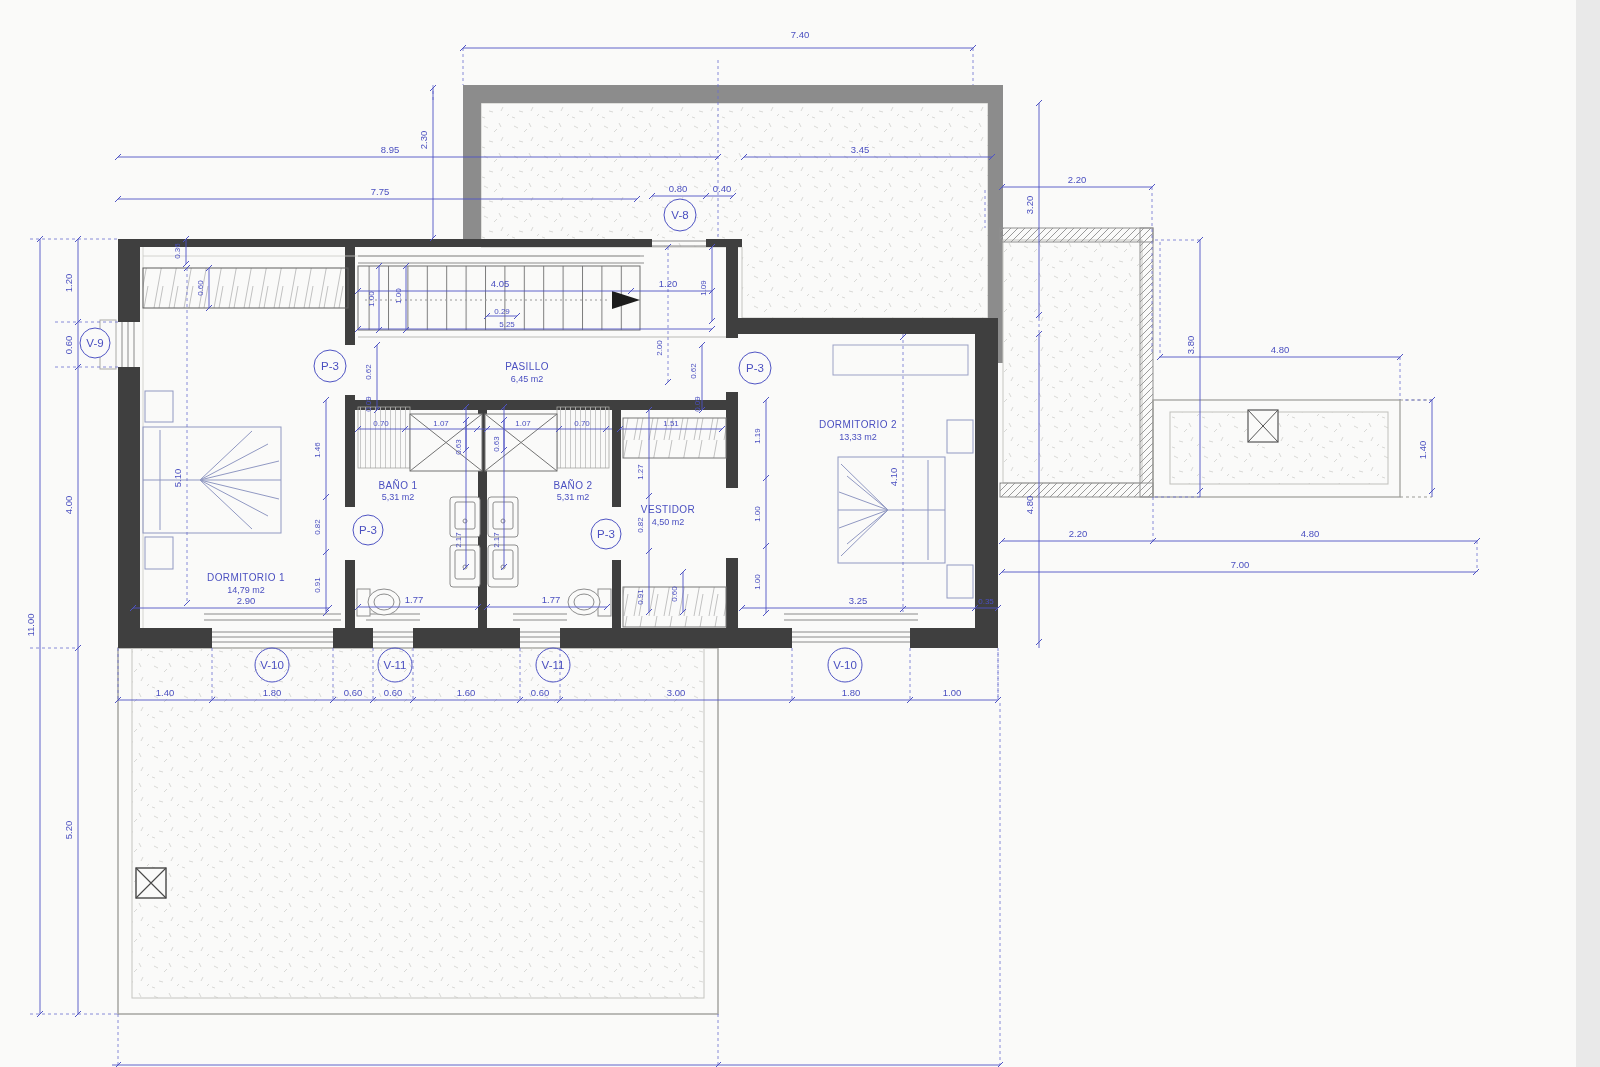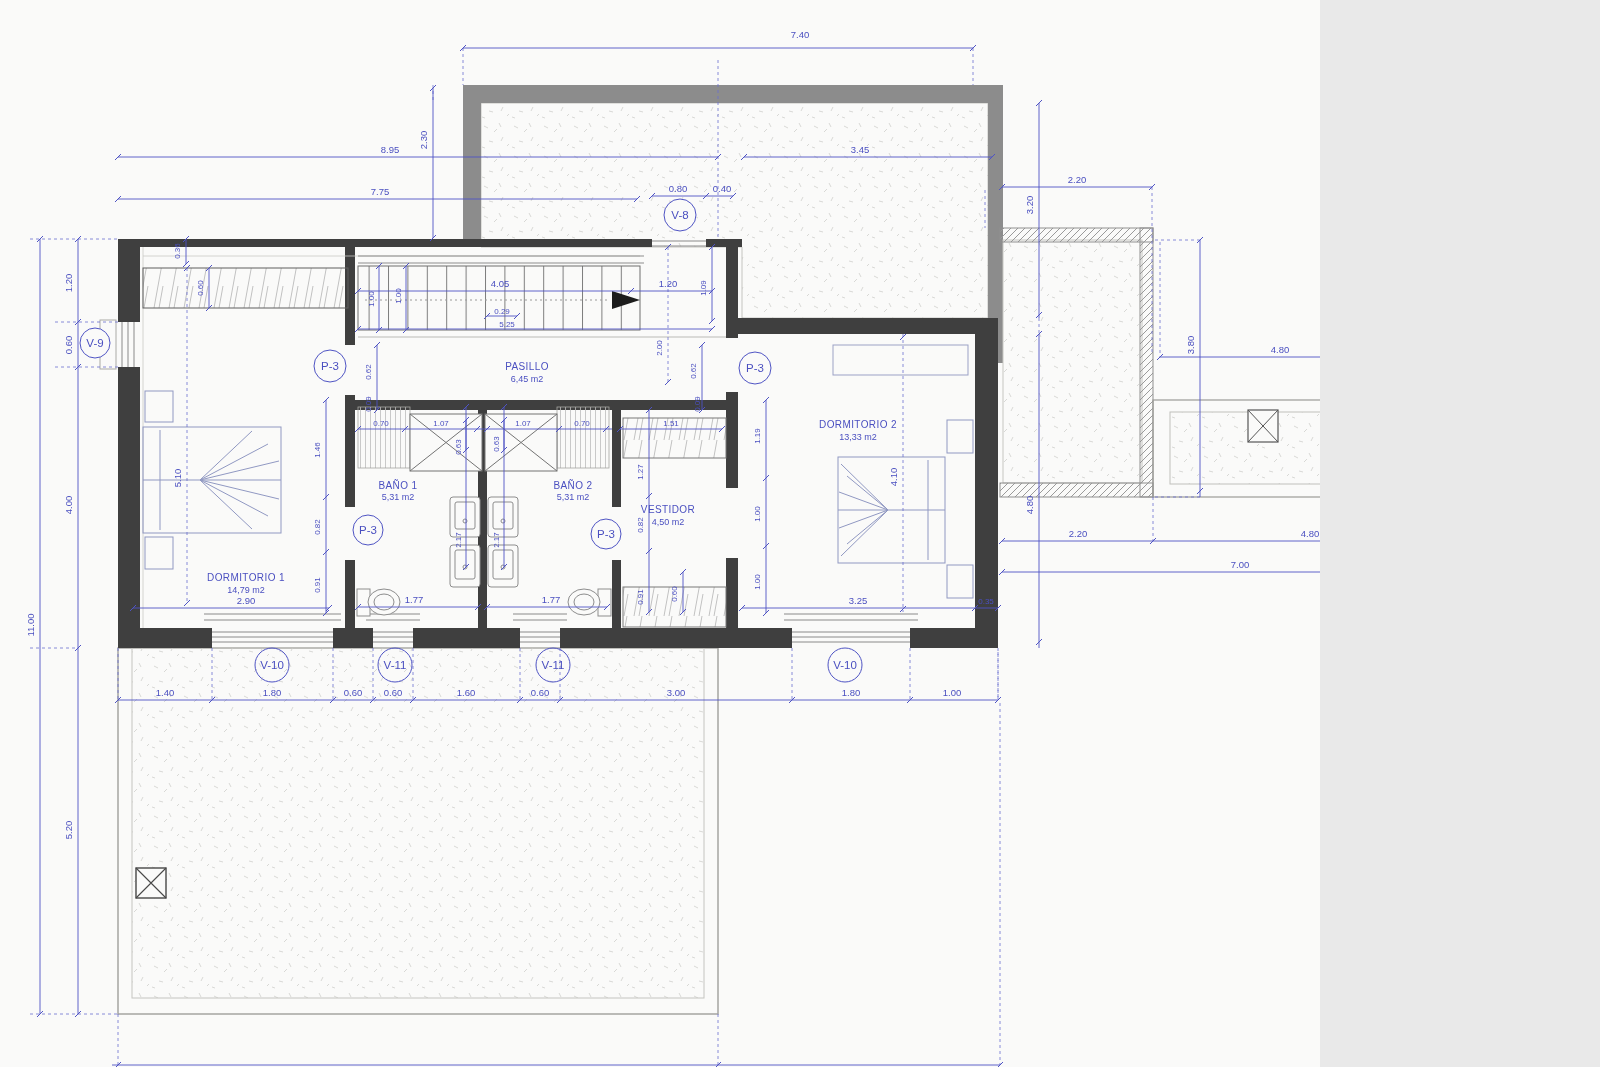--- a/index.html
+++ b/index.html
@@ -1,16 +1,16 @@
 <!DOCTYPE html>
 <html><head>
 <meta charset="utf-8">
 <style>
   html,body{margin:0;padding:0;background:#e9e9e9;}
-  #stage{position:relative;width:1320px;height:1067px;background:#fafaf9;overflow:hidden;
+  #stage{position:relative;width:1576px;height:1067px;background:#fafaf9;overflow:hidden;
          font-family:"Liberation Sans","DejaVu Sans",sans-serif;}
   svg{position:absolute;left:0;top:0;}
   text{font-family:"Liberation Sans","DejaVu Sans",sans-serif;}
   .dim{fill:#4a4fc0;font-size:9.5px;text-anchor:middle;}
   .dimsm{fill:#4a4fc0;font-size:8px;text-anchor:middle;}
   .room{fill:#4a4fc0;font-size:10px;text-anchor:middle;letter-spacing:.4px;}
   .area{fill:#4a4fc0;font-size:9px;text-anchor:middle;}
   .tag{fill:#4a4fc0;font-size:11.5px;text-anchor:middle;}
 </style>
 </head>

